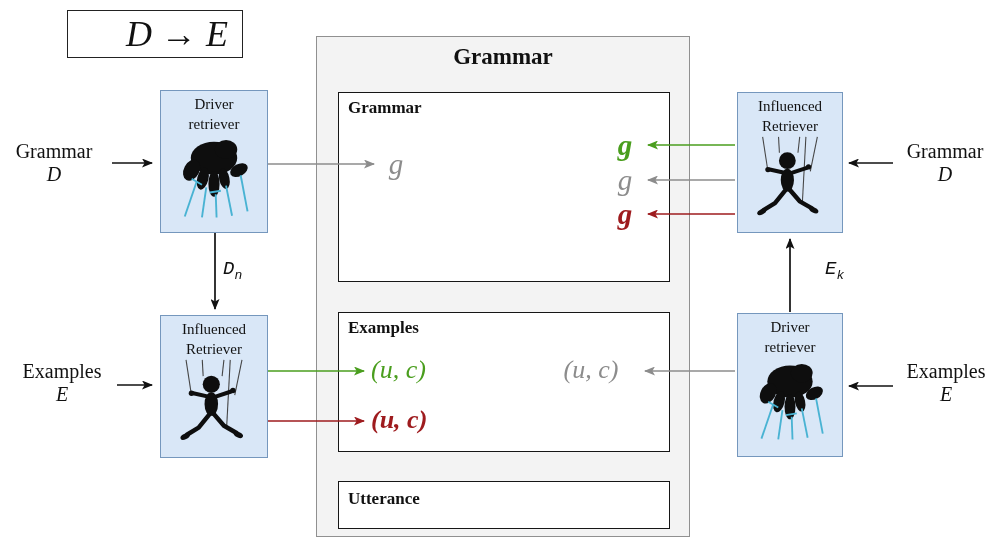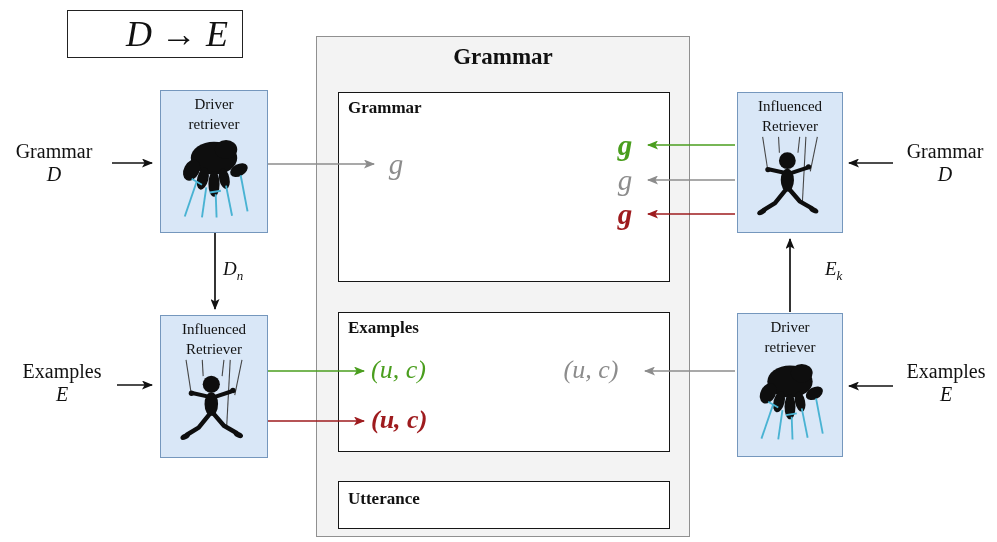--- a/index.html
+++ b/index.html
@@ -25,21 +25,21 @@
     display:flex;flex-direction:column;align-items:center;padding-top:3px;
   }
   .retriever .rl{font-size:15px;line-height:20px;text-align:right;}
   
   .io-label{text-align:center;font-size:20px;line-height:23px;}
   .math{font-style:italic;}
   
   .gtext{font-style:italic;font-size:29px;transform:translate(-50%,-50%);white-space:nowrap;}
   .uctext{font-style:italic;font-size:26px;transform:translateY(-52%);white-space:nowrap;}
   .uctext.centered{transform:translate(-50%,-52%);}
-  .edge-label{font-style:italic;font-size:19px;}
+  .edge-label{font-style:italic;font-size:19px;font-family:Liberation Mono, monospace;}
   .edge-label sub{font-size:13px;font-style:italic;}
   svg.overlay{position:absolute;left:0;top:0;pointer-events:none;}
 </style>
 </head>
 <body>
 
 <div id="canvas">
 
   <div class="abs mode-label" style="left:67px;top:10px;width:130px;height:46px;">
     <span>D → E</span>

